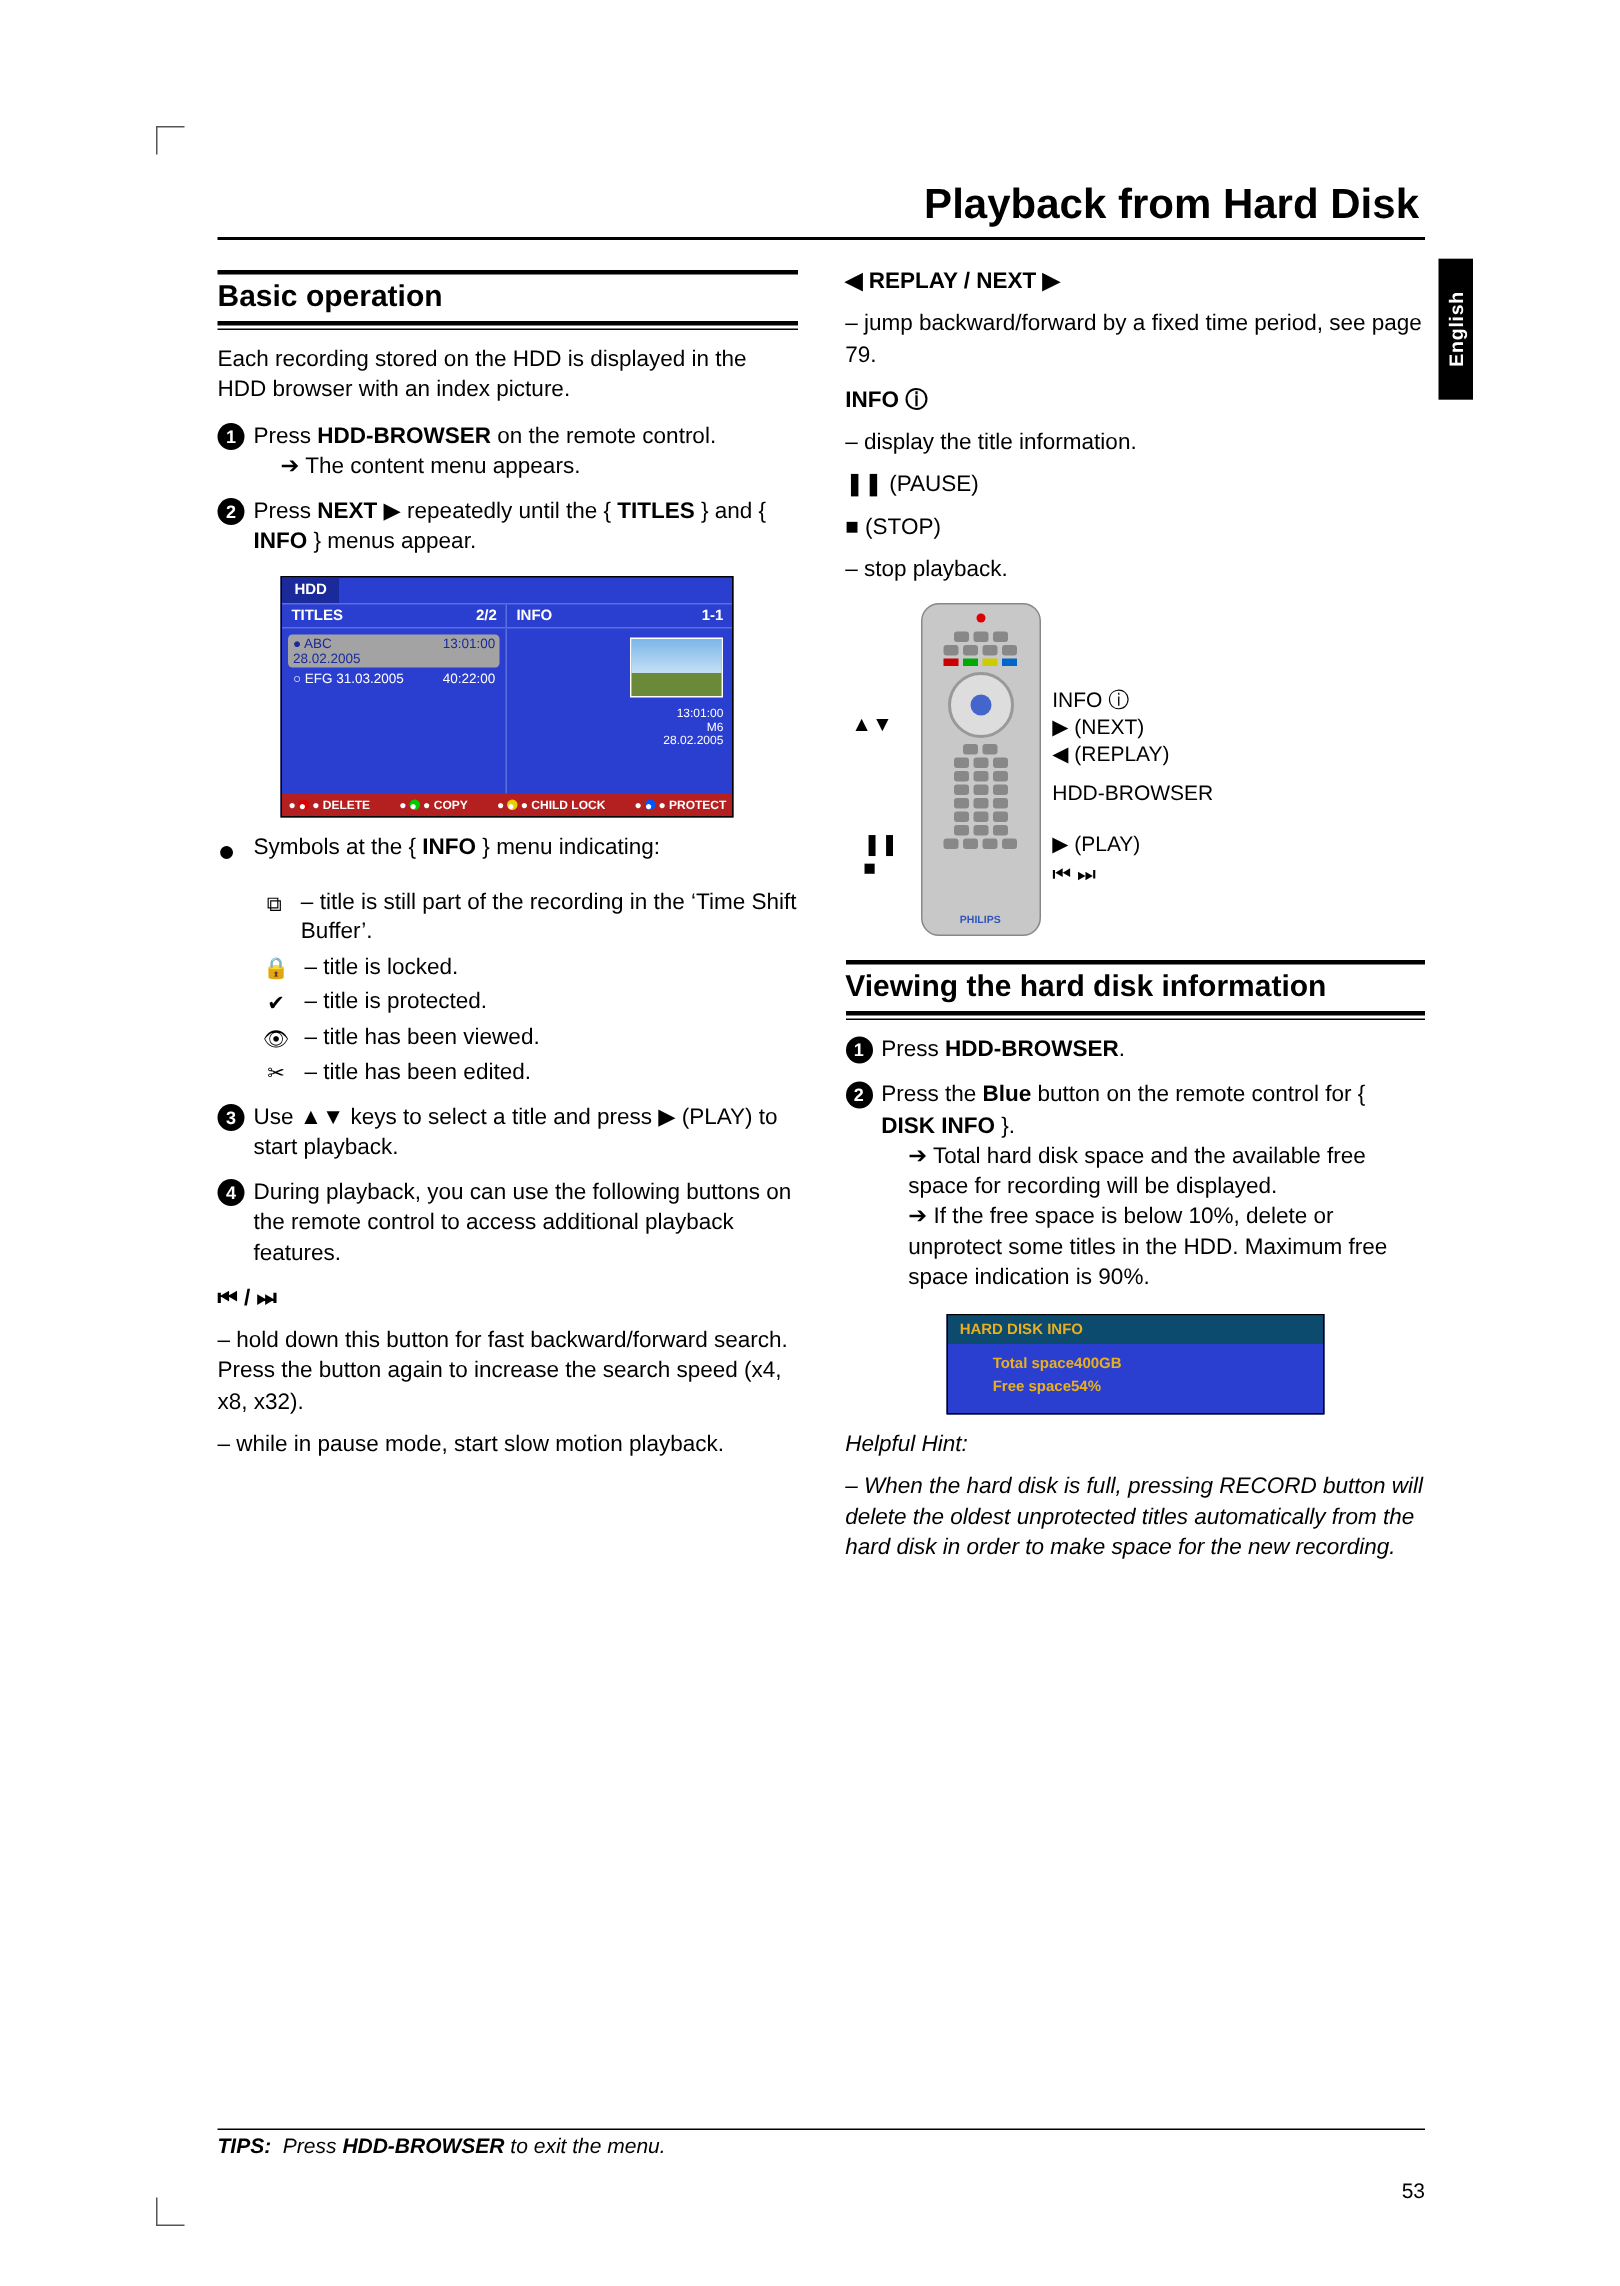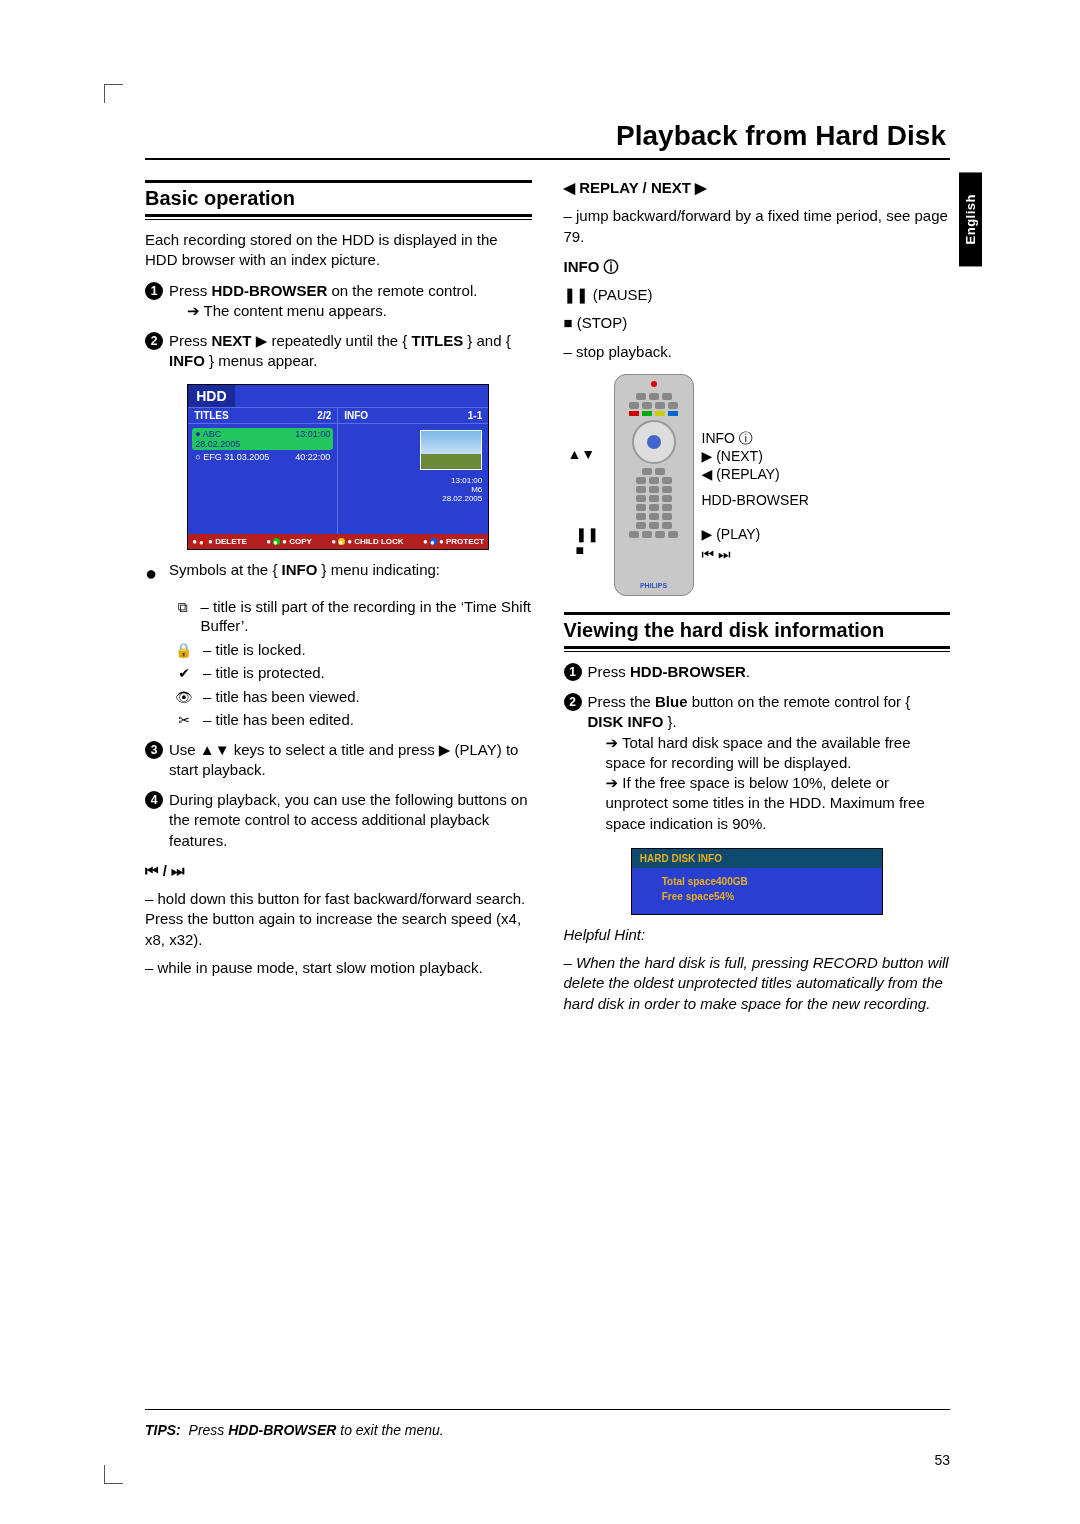--- a/index.html
+++ b/index.html
@@ -101,39 +101,39 @@
     color: #fff;
   }
   .hdd-top {
     display: flex;
     border-bottom: 1px solid #5a6ee0;
   }
   .hdd-tab {
     background: #1a2a9a;
     padding: 3px 8px;
     font-weight: bold;
-    font-size: 14px;
+    font-size: 10px;
   }
   .hdd-row {
     display: flex;
     border-bottom: 1px solid #5a6ee0;
     font-size: 10px;
     font-weight: bold;
   }
   .hdd-col-l { width: 50%; display:flex; justify-content: space-between; padding: 2px 6px; border-right:1px solid #5a6ee0; box-sizing:border-box;}
   .hdd-col-r { width: 50%; display:flex; justify-content: space-between; padding: 2px 6px; box-sizing:border-box;}
   .hdd-body { display: flex; height: 110px; }
   .hdd-left {
     width: 50%;
     border-right: 1px solid #5a6ee0;
     font-size: 9px;
     padding: 4px 4px;
     box-sizing: border-box;
   }
-  .hdd-left .sel { background: #22c55e; color:#1a2a9a; border-radius:3px; padding:1px 3px; display:flex; justify-content:space-between; margin-bottom:2px;gap:43px;}
+  .hdd-left .sel { background: #a3a3a3; color:#1a2a9a; border-radius:3px; padding:1px 3px; display:flex; justify-content:space-between; margin-bottom:2px;gap:43px;}
   .hdd-left .row2 { display:flex; justify-content:space-between; padding:0 3px; color:#fff;}
   .hdd-right {
     width: 50%;
     padding: 6px;
     box-sizing: border-box;
     font-size: 8px;
     text-align: right;
   }
   .hdd-thumb {
     width: 60px; height: 38px; background: linear-gradient(#7cb6e8,#c4e0f5 60%, #6a8a3a 60%);
@@ -231,21 +231,21 @@
     font-weight: bold;
   }
   .disk-info-body { padding: 6px 0 10px 0;}
 
   .footer-tip {
     position: absolute;
     bottom: 86px;
     left: 145px;
     right: 130px;
     border-top: 1px solid #000;
-    padding-top: 12px;
+    padding-top: 2px;
     font-size: 14px;
     font-style: italic;
   }
   .footer-tip .bold { font-style: italic; font-weight: bold;}
   .page-num {
     position: absolute;
     bottom: 56px;
     right: 130px;
     font-size: 14px;
     margin-left: 34px;
@@ -395,20 +395,21 @@
       <p>– hold down this button for fast backward/forward search.  Press the button again to increase the search speed (x4, x8, x32).</p>
       <p>– while in pause mode, start slow motion playback.</p>
     </div>
 
     <div class="col">
 
       <p class="ctrl-heading" style="margin-top:0;">◀ REPLAY / NEXT ▶</p>
       <p>– jump backward/forward by a fixed time period, see page 79.</p>
 
       <p class="ctrl-heading">INFO ⓘ</p>
+      <p>– display the title information.</p>
 
       <p>❚❚ (PAUSE)</p>
 
       <p>■ (STOP)</p>
       <p>– stop playback.</p>
 
       <div class="remote-block">
         <div class="remote">
           <div class="led"></div>
           <div class="row">

